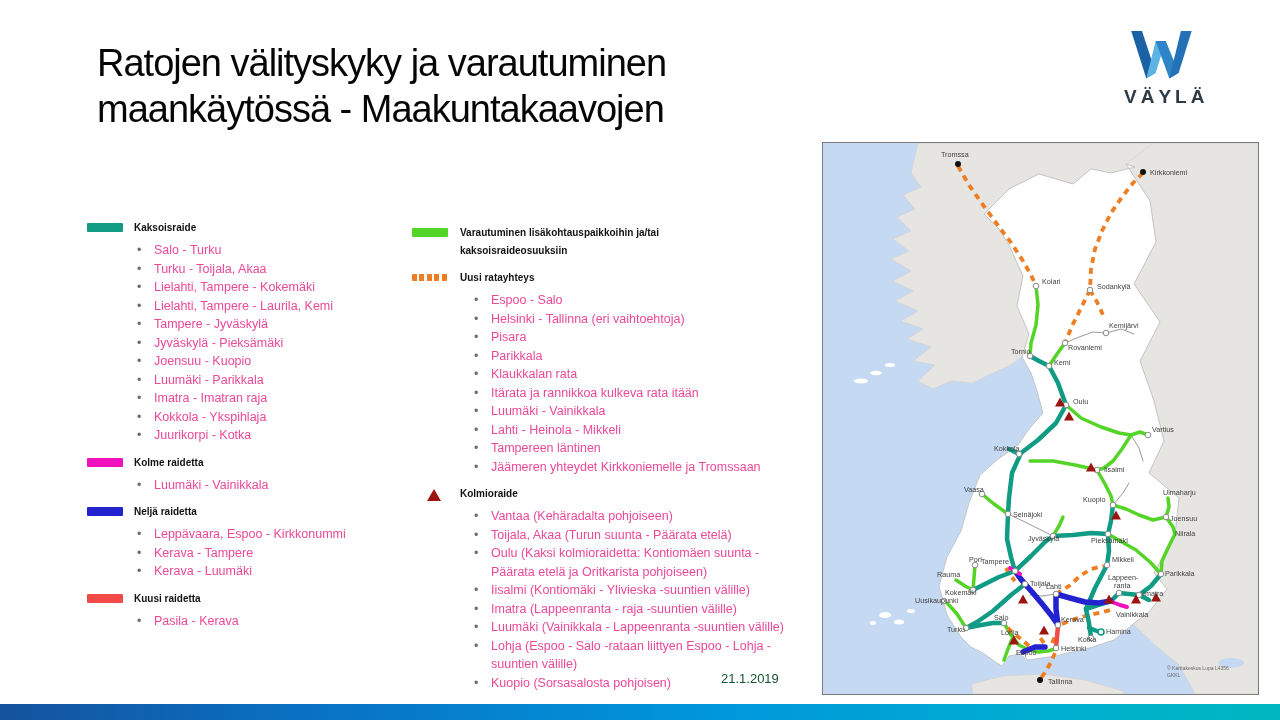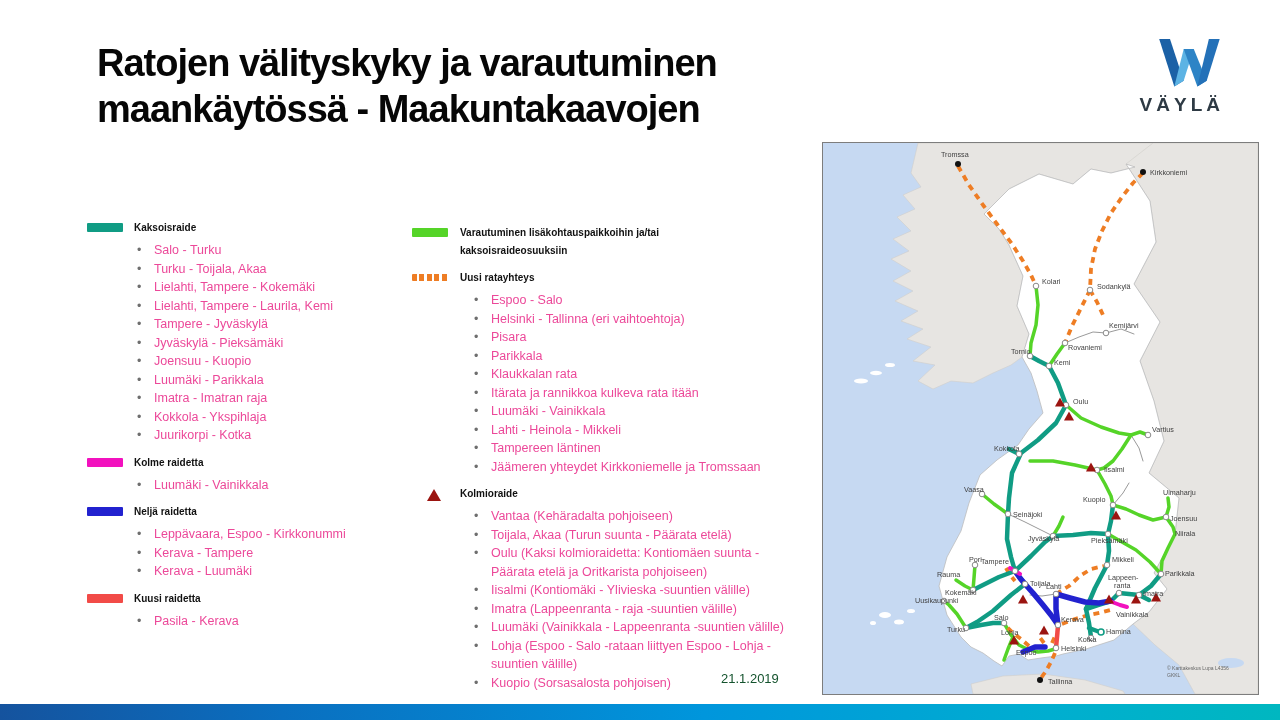--- a/index.html
+++ b/index.html
@@ -2,25 +2,25 @@
 <html><head>
 <meta charset="utf-8">
 <style>
   html,body{margin:0;padding:0;background:#fff;}
   body{width:1280px;height:720px;position:relative;overflow:hidden;
        font-family:"Liberation Sans", sans-serif;}
   .slide{position:absolute;inset:0;background:#ffffff;}
 
   
   .title{position:absolute;left:97px;top:40px;width:830px;
-         font-size:38px;line-height:46px;font-weight:bold;color:#060606;
+         font-size:38px;line-height:46px;font-weight:normal;color:#060606;
          letter-spacing:-1px;}
 
   
-  .logo{position:absolute;left:1124px;top:36px;width:100px;text-align:right;}
+  .logo{position:absolute;left:1124px;top:28px;width:100px;text-align:left;}
   .logo-text{font-size:19px;font-weight:bold;letter-spacing:4px;color:#2e3a44;margin-top:2px;}
 
   
   .col{position:absolute;}
   .col1{left:87px;top:219px;width:315px;}
   .col2{left:412px;top:224px;width:392px;}
   .section{margin-bottom:9px;}
   .sec-head{display:flex;align-items:flex-start;}
   .swatch-box{width:36px;flex:0 0 36px;margin-right:12px;margin-top:4px;}
   .col1 .swatch-box{margin-right:11px;}

